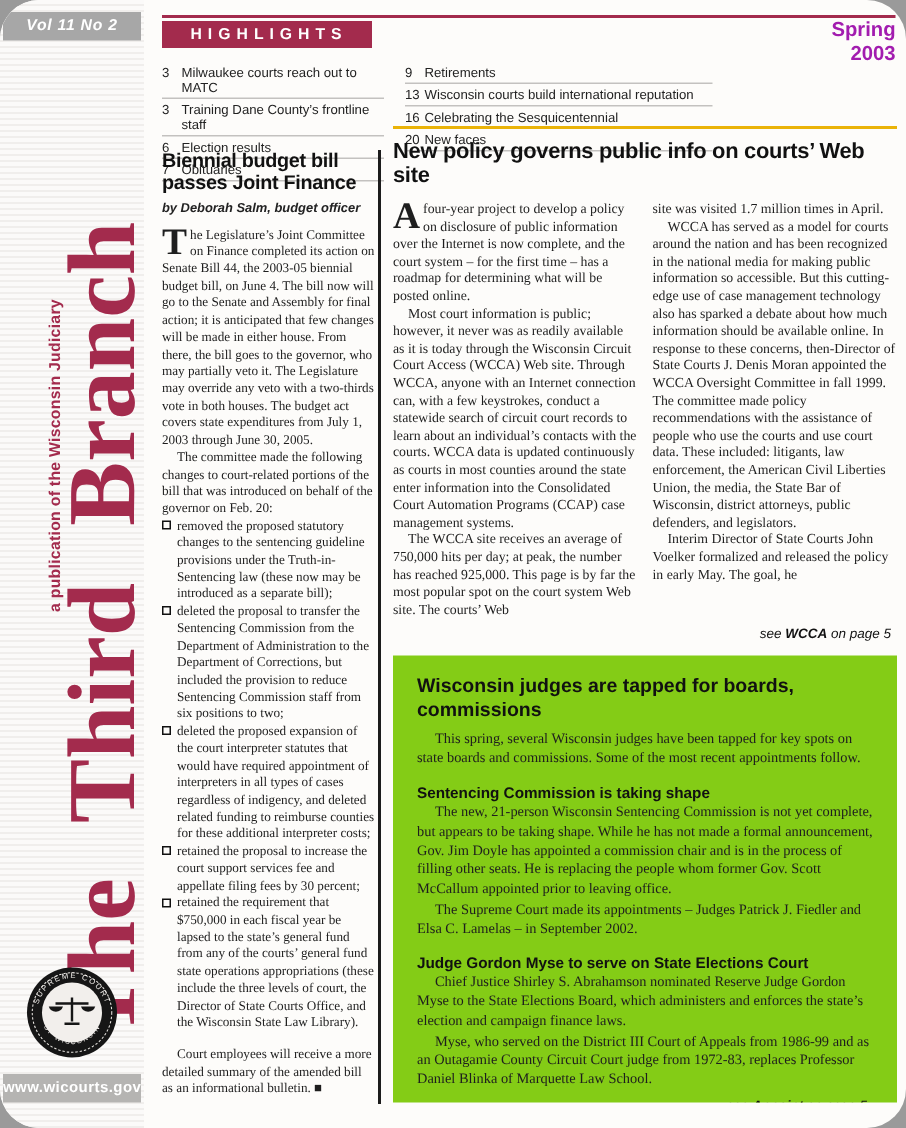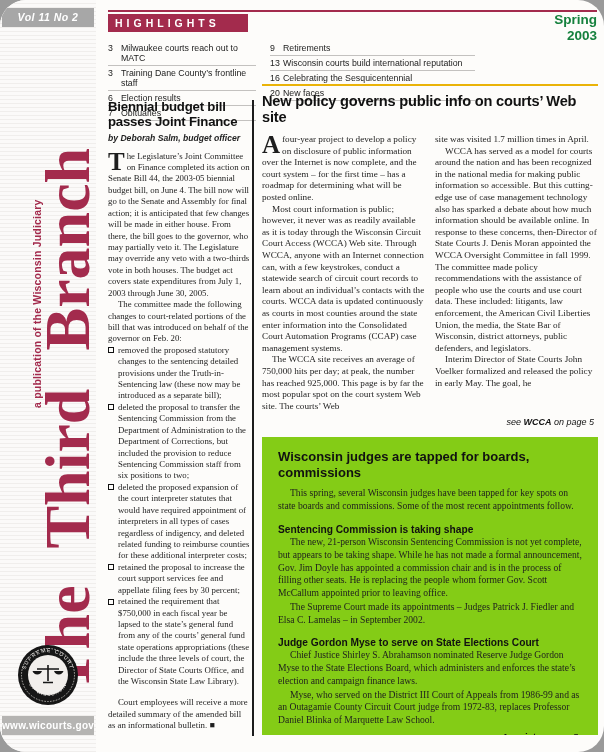--- a/index.html
+++ b/index.html
@@ -22,24 +22,24 @@
              font-size:10.5px; line-height:14px; color:#a32b4d; white-space:nowrap; letter-spacing:.2px; }
   .seal { position:absolute; left:17px; top:644px; width:62px; height:62px; }
   .site-bar { position:absolute; left:2px; top:716px; width:92px; height:19px; background:#b5b4b2;
              color:#fff; font-family:"Liberation Sans",sans-serif; font-weight:bold; font-size:10px;
              line-height:19px; text-align:center; letter-spacing:.3px; }
 
   
   .top-rule { position:absolute; left:108px; top:10px; width:489px; height:2px; background:#a32b4d; }
   .hl-banner { position:absolute; left:108px; top:14px; width:140px; height:18px; background:#a32b4d;
              color:#fff; font-family:"Liberation Sans",sans-serif; font-weight:bold; font-size:10.5px;
-             line-height:18px; padding-left:7px; letter-spacing:4px; }
+             line-height:18px; padding-left:19px; letter-spacing:4px; }
   .issue { position:absolute; left:500px; top:12px; width:97px; text-align:right;
              font-family:"Liberation Sans",sans-serif; font-weight:bold; font-size:13.5px; line-height:1.15;
-             color:#15803d; }
+             color:#a21caf; }
   .hl-list { position:absolute; left:108px; top:41px; display:flex; gap:14px;
              font-family:"Liberation Sans",sans-serif; font-size:8.8px; color:#222; }
   .hl-col1 { width:148px; } .hl-col2 { width:205px; }
   .hl-item { display:flex; padding:2px 0 2px 0; border-bottom:1px solid #c3c1bf; }
   .hl-num { width:13px; flex:none; }
   .hl-title { flex:1; }
 
   
   .left-col { position:absolute; left:108px; top:99px; width:142px; }
   .left-col h2 { font-family:"Liberation Sans",sans-serif; font-size:13.2px; line-height:1.16;
@@ -156,21 +156,21 @@
     </div>
   </div>
 
   <div class="left-col">
     <h2>Biennial budget bill passes Joint Finance</h2>
     <div class="byline">by Deborah Salm, budget officer</div>
     <p class="body-p"><span class="dropcap">T</span><span>he Legislature’s Joint Committee on Finance completed its action on Senate Bill 44, the 2003-05 biennial budget bill, on June 4. The bill now will go to the Senate and Assembly for final action; it is anticipated that few changes will be made in either house. From there, the bill goes to the governor, who may partially veto it. The Legislature may override any veto with a two-thirds vote in both houses. The budget act covers state expenditures from July 1, 2003 through June 30, 2005.</span></p>
     <p class="body-p indent">The committee made the following changes to court-related portions of the bill that was introduced on behalf of the governor on Feb. 20:</p>
     <div class="bullet">
       <span class="bullet-square"></span>
-      <span class="bullet-text">removed the proposed statutory changes to the sentencing detailed provisions under the Truth-in-Sentencing law (these now may be introduced as a separate bill);</span>
+      <span class="bullet-text">removed the proposed statutory changes to the sentencing guideline provisions under the Truth-in-Sentencing law (these now may be introduced as a separate bill);</span>
     </div>
     <div class="bullet">
       <span class="bullet-square"></span>
       <span class="bullet-text">deleted the proposal to transfer the Sentencing Commission from the Department of Administration to the Department of Corrections, but included the provision to reduce Sentencing Commission staff from six positions to two;</span>
     </div>
     <div class="bullet">
       <span class="bullet-square"></span>
       <span class="bullet-text">deleted the proposed expansion of the court interpreter statutes that would have required appointment of interpreters in all types of cases regardless of indigency, and deleted related funding to reimburse counties for these additional interpreter costs;</span>
     </div>
     <div class="bullet">

